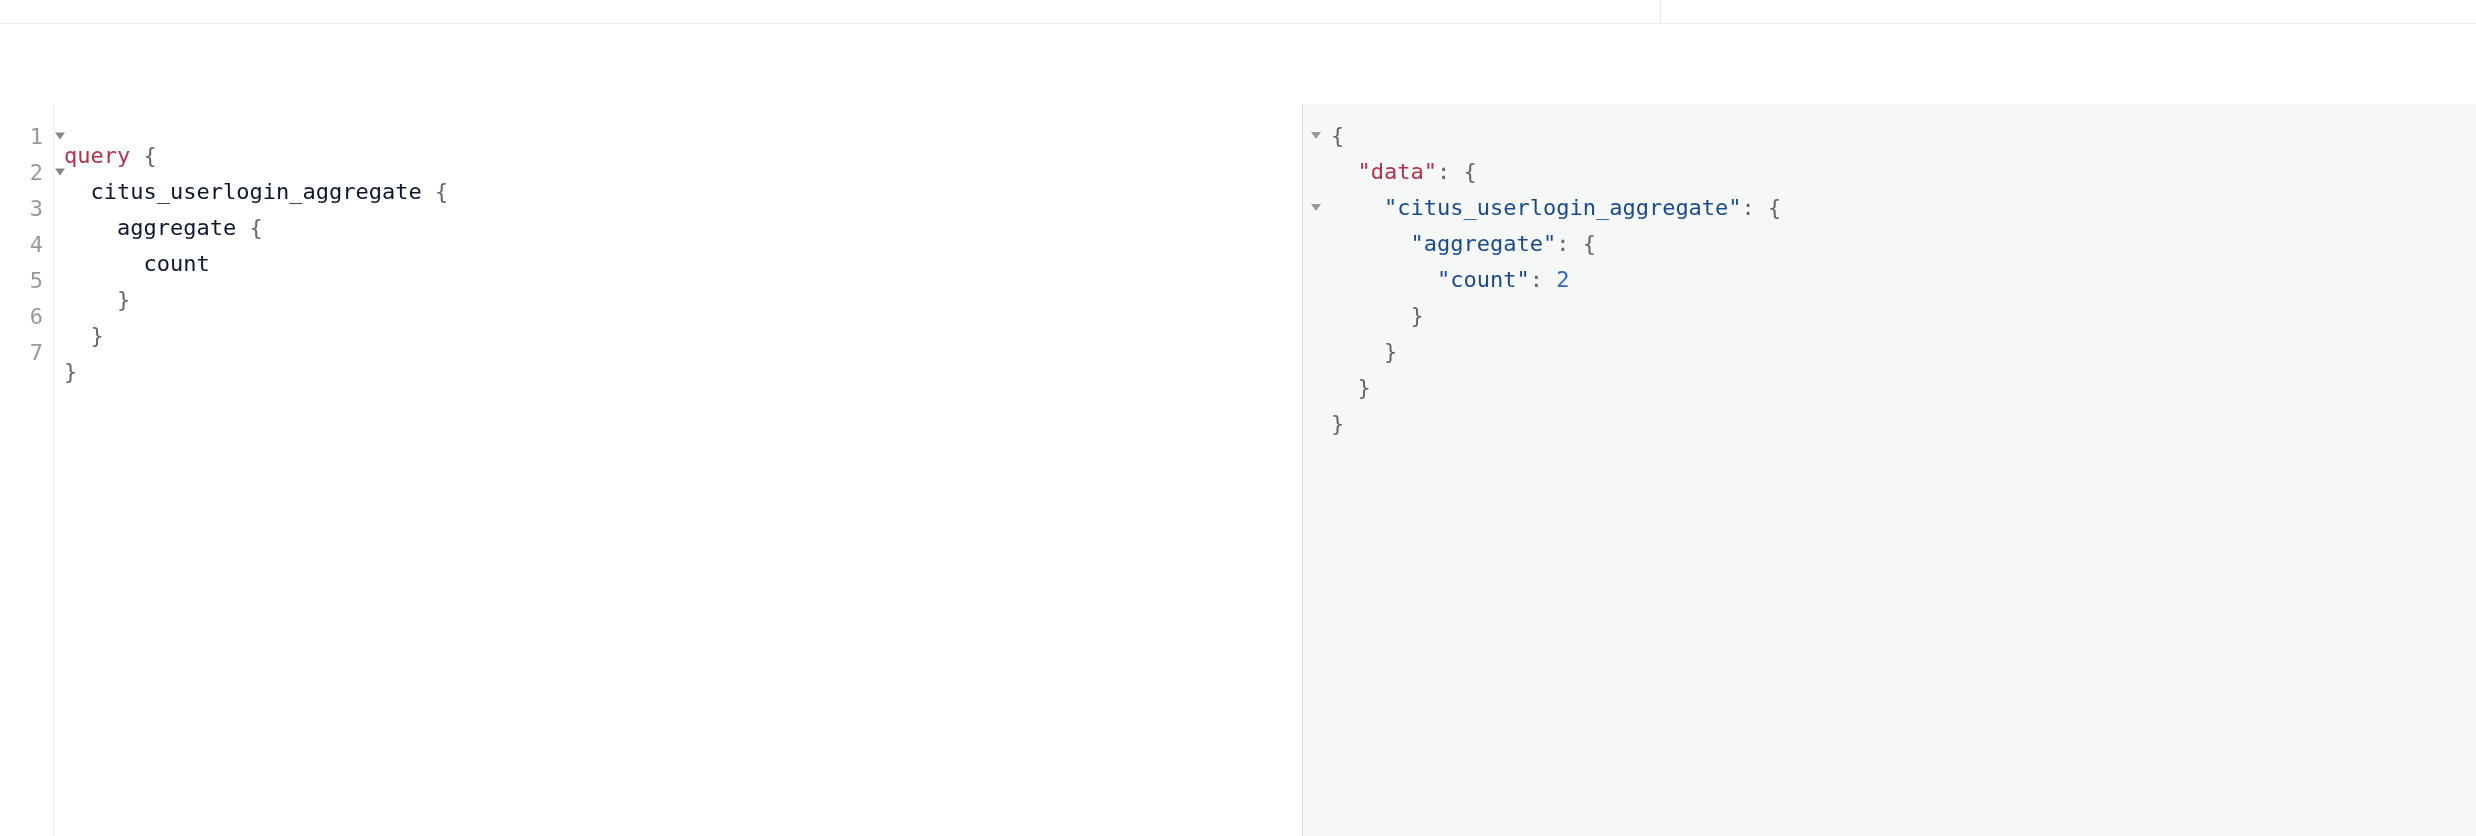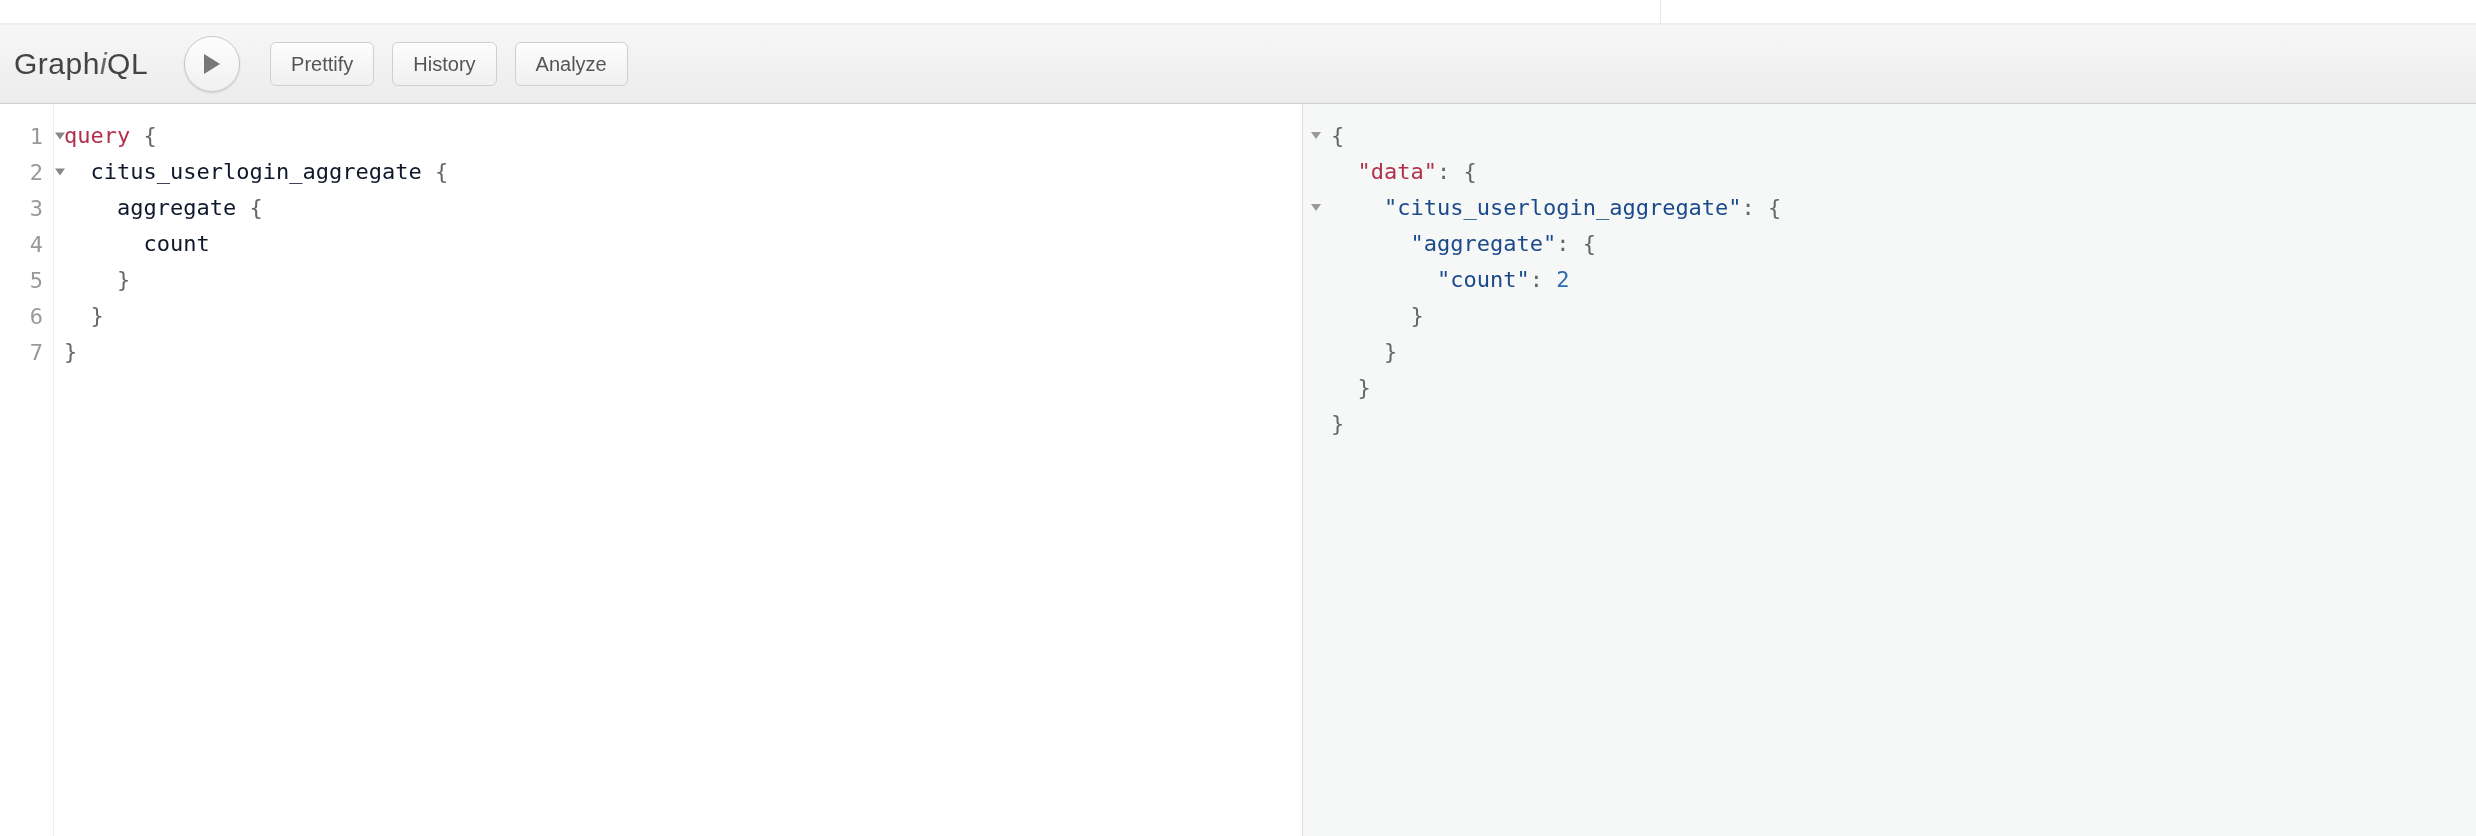--- a/index.html
+++ b/index.html
@@ -108,20 +108,21 @@
   }
 
   .code {
     flex: 1;
     padding: 14px 10px 0 10px;
     font-family: Menlo, Consolas, monospace;
     font-size: 22px;
     line-height: 36px;
     white-space: pre;
     color: #555;
+    margin-top: 20px;
   }
   .kw   { color: #b1314a; }      
   .attr { color: #0f172a; }      
   .punct{ color: #666; }
   .str  { color: #1a4a8a; }
   .num  { color: #2e6ab1; }
   .key  { color: #b1314a; }
 
   .result {
     padding: 14px 10px 0 28px;
@@ -143,39 +144,20 @@
   }
 </style>
 </head>
 <body>
 
 <div class="wrap">
   <div class="topspacer">
     <div class="tiny-divider" style="left:1660px"></div>
   </div>
 
-  <div class="toolbar">
-    <div class="logo">
-      <span class="g1">Graph</span><span class="i">i</span><span class="g1">QL</span>
-    </div>
-    <div class="run-btn">
-      <svg width="20" height="22" viewBox="0 0 20 22">
-        <polygon points="2,1 18,11 2,21" fill="#777"></polygon>
-      </svg>
-    </div>
-    <div class="pillbtn">
-      <span>Prettify</span>
-    </div>
-    <div class="pillbtn">
-      <span>History</span>
-    </div>
-    <div class="pillbtn">
-      <span>Analyze</span>
-    </div>
-  </div>
 
   <div class="panes">
     <div class="pane-left">
       <div class="gutter" id="gutter">
           <div class="ln">1<div class="fold"></div></div>
           <div class="ln">2<div class="fold"></div></div>
           <div class="ln">3</div>
           <div class="ln">4</div>
           <div class="ln">5</div>
           <div class="ln">6</div>

